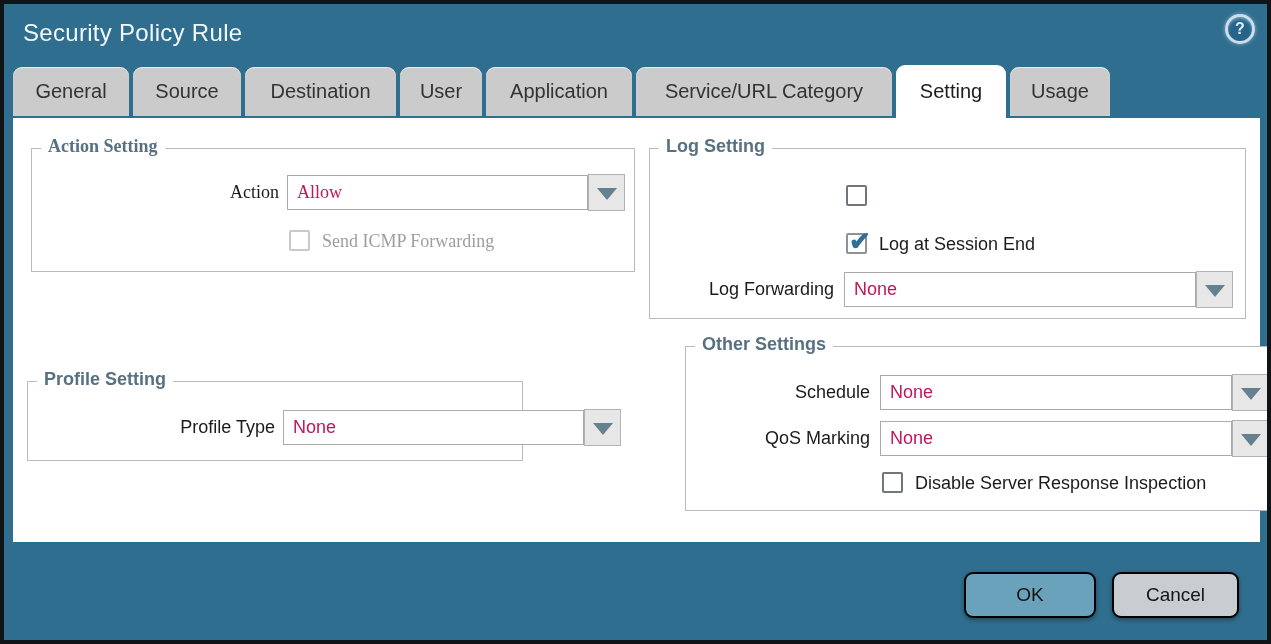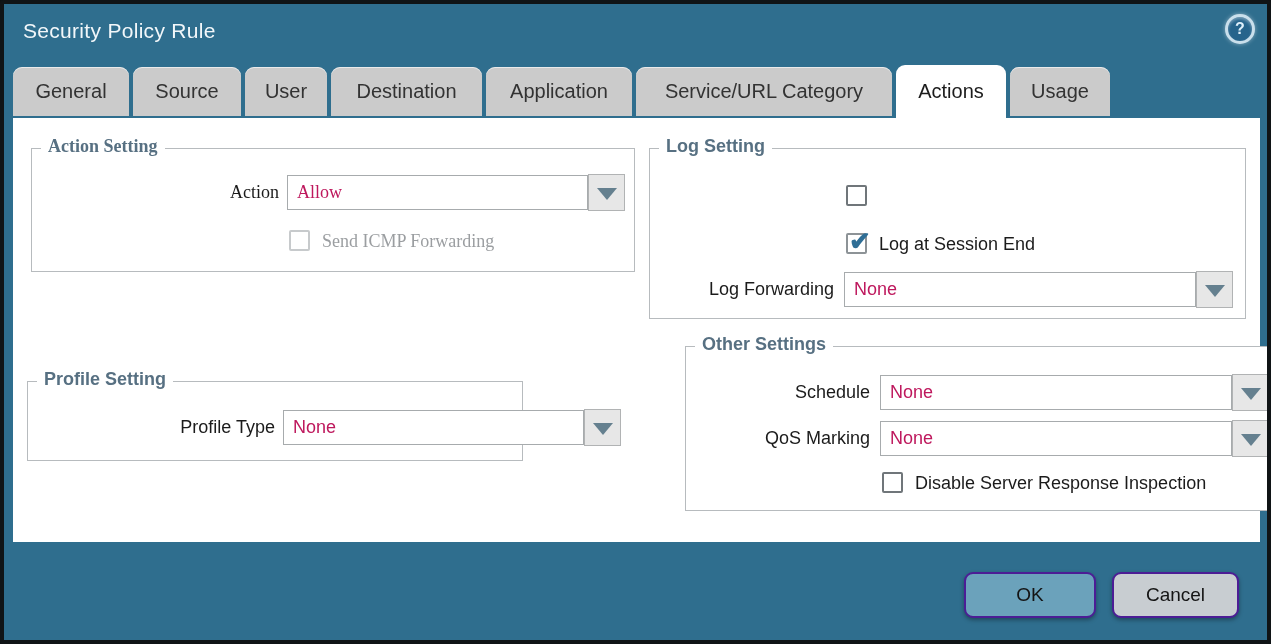--- a/index.html
+++ b/index.html
@@ -8,21 +8,21 @@
 
   .dialog {
     position:relative; width:1271px; height:644px;
     background:#2F6E8E;
     border:4px solid #101416;
     border-radius:3px;
     overflow:hidden;
   }
 
   
-  .title { position:absolute; left:19px; top:15px; color:#f2f7fa; font-size:21px; letter-spacing:.3px; }
+  .title { position:absolute; left:19px; top:15px; color:#f2f7fa; font-size:24px; letter-spacing:.3px; }
   .help-btn {
     position:absolute; left:1221px; top:10px; width:30px; height:30px; border-radius:50%;
     background:#26648c; border:3px solid #c9dfec;
     box-shadow:0 0 4px rgba(255,255,255,.45), inset 0 2px 3px rgba(255,255,255,.35);
     color:#dff0fb; font-size:16px; font-weight:bold; text-align:center; line-height:24px;
     cursor:pointer;
   }
 
   
   .tabbar { position:absolute; left:9px; top:61px; height:53px; display:flex; align-items:center; gap:4px; }
@@ -67,43 +67,43 @@
   .checkbox.checked { border-color:#8d9397; }
   .checkbox.checked::after {
     content:"\2714"; position:absolute; left:1px; top:-9px;
     font-size:26px; font-weight:bold; color:#2F6E96;
   }
   .cb-label { position:absolute; font-size:18px; color:#1b1b1b; line-height:22px; white-space:nowrap; }
   .cb-label.disabled { color:#9b9ea1; }
 
   
   .btn {
-    position:absolute; top:568px; height:46px; border:2px solid #4c1d95; border-radius:9px;
+    position:absolute; top:568px; height:46px; border:2px solid #000000; border-radius:9px;
     font-size:19px; color:#141414; text-align:center; line-height:42px; cursor:pointer;
     box-shadow:0 2px 4px rgba(0,0,0,.35);
   }
   .btn-ok     { left:960px;  width:132px; background:#6BA2BB; }
   .btn-cancel { left:1108px; width:127px; background:#C8CDD1; }
 </style>
 </head>
 <body>
 
 <div class="dialog">
 
   <div class="title">Security Policy Rule</div>
   <div class="help-btn">?</div>
 
   <div class="tabbar">
     <div class="tab" style="width:116px">General</div>
     <div class="tab" style="width:108px">Source</div>
+    <div class="tab" style="width:151px">Destination</div>
     <div class="tab" style="width:82px">User</div>
-    <div class="tab" style="width:151px">Destination</div>
     <div class="tab" style="width:146px">Application</div>
     <div class="tab" style="width:256px">Service/URL Category</div>
-    <div class="tab active" style="width:110px">Actions</div>
+    <div class="tab active" style="width:110px">Setting</div>
     <div class="tab" style="width:100px">Usage</div>
   </div>
 
   <div class="panel">
 
     <div class="group g-action">
       <span class="legend">Action Setting</span>
       <div class="flabel" style="left:0; top:26px; width:247px;">Action</div>
       <div class="combo-input" style="left:255px; top:26px; width:301px;">Allow</div>
       <div class="combo-btn" style="left:556px; top:25px;">

